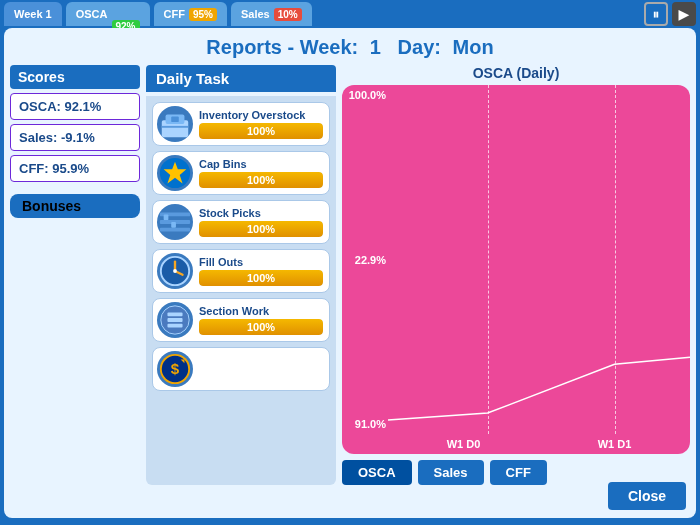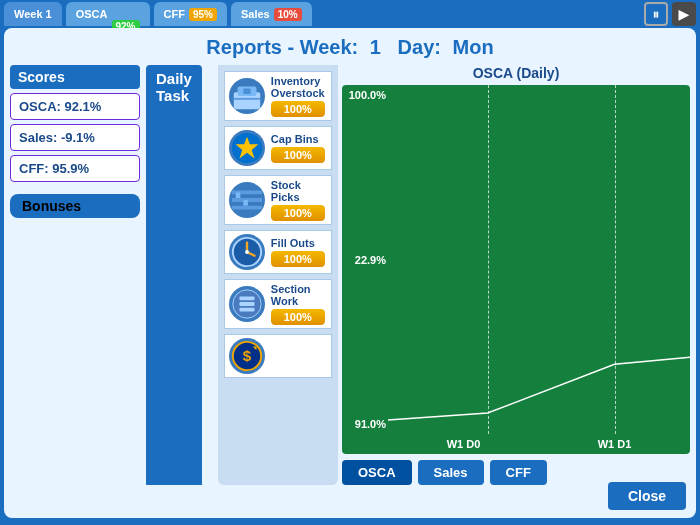--- a/index.html
+++ b/index.html
@@ -131,22 +131,22 @@
       font-size: 14px;
       padding: 4px 12px;
       border-radius: 8px;
       margin-top: 8px;
     }
 
     
     #daily-task-panel {
       width: 190px;
       display: flex;
-      flex-direction: row;
-      gap: 16px;
+      flex-direction: column;
+      gap: 4px;
     }
     .daily-task-title {
       background: #1a6dbf;
       color: white;
       font-weight: bold;
       font-size: 15px;
       padding: 5px 10px;
       border-radius: 4px 4px 0 0;
     }
     .daily-task-body {
@@ -156,21 +156,21 @@
       display: flex;
       flex-direction: column;
       gap: 5px;
       flex: 1;
     }
     .task-row {
       display: flex;
       align-items: center;
       gap: 6px;
       background: white;
-      border-radius: 0;
+      border-radius: 8px;
       padding: 3px 6px 3px 4px;
       border: 1px solid #aac8e8;
     }
     .task-icon {
       width: 36px;
       height: 36px;
       border-radius: 50%;
       background: #3a7abf;
       display: flex;
       align-items: center;
@@ -222,22 +222,22 @@
     }
     .chart-title {
       text-align: center;
       font-size: 14px;
       color: #1a4a8a;
       font-weight: bold;
       margin-bottom: 4px;
     }
     .chart-area {
       flex: 1;
-      background: #15803d;
-      border-radius: 4px;
+      background: #ec4899;
+      border-radius: 12px;
       position: relative;
       overflow: hidden;
     }
     .chart-y-labels {
       position: absolute;
       left: 0;
       top: 0;
       bottom: 20px;
       width: 46px;
       display: flex;

